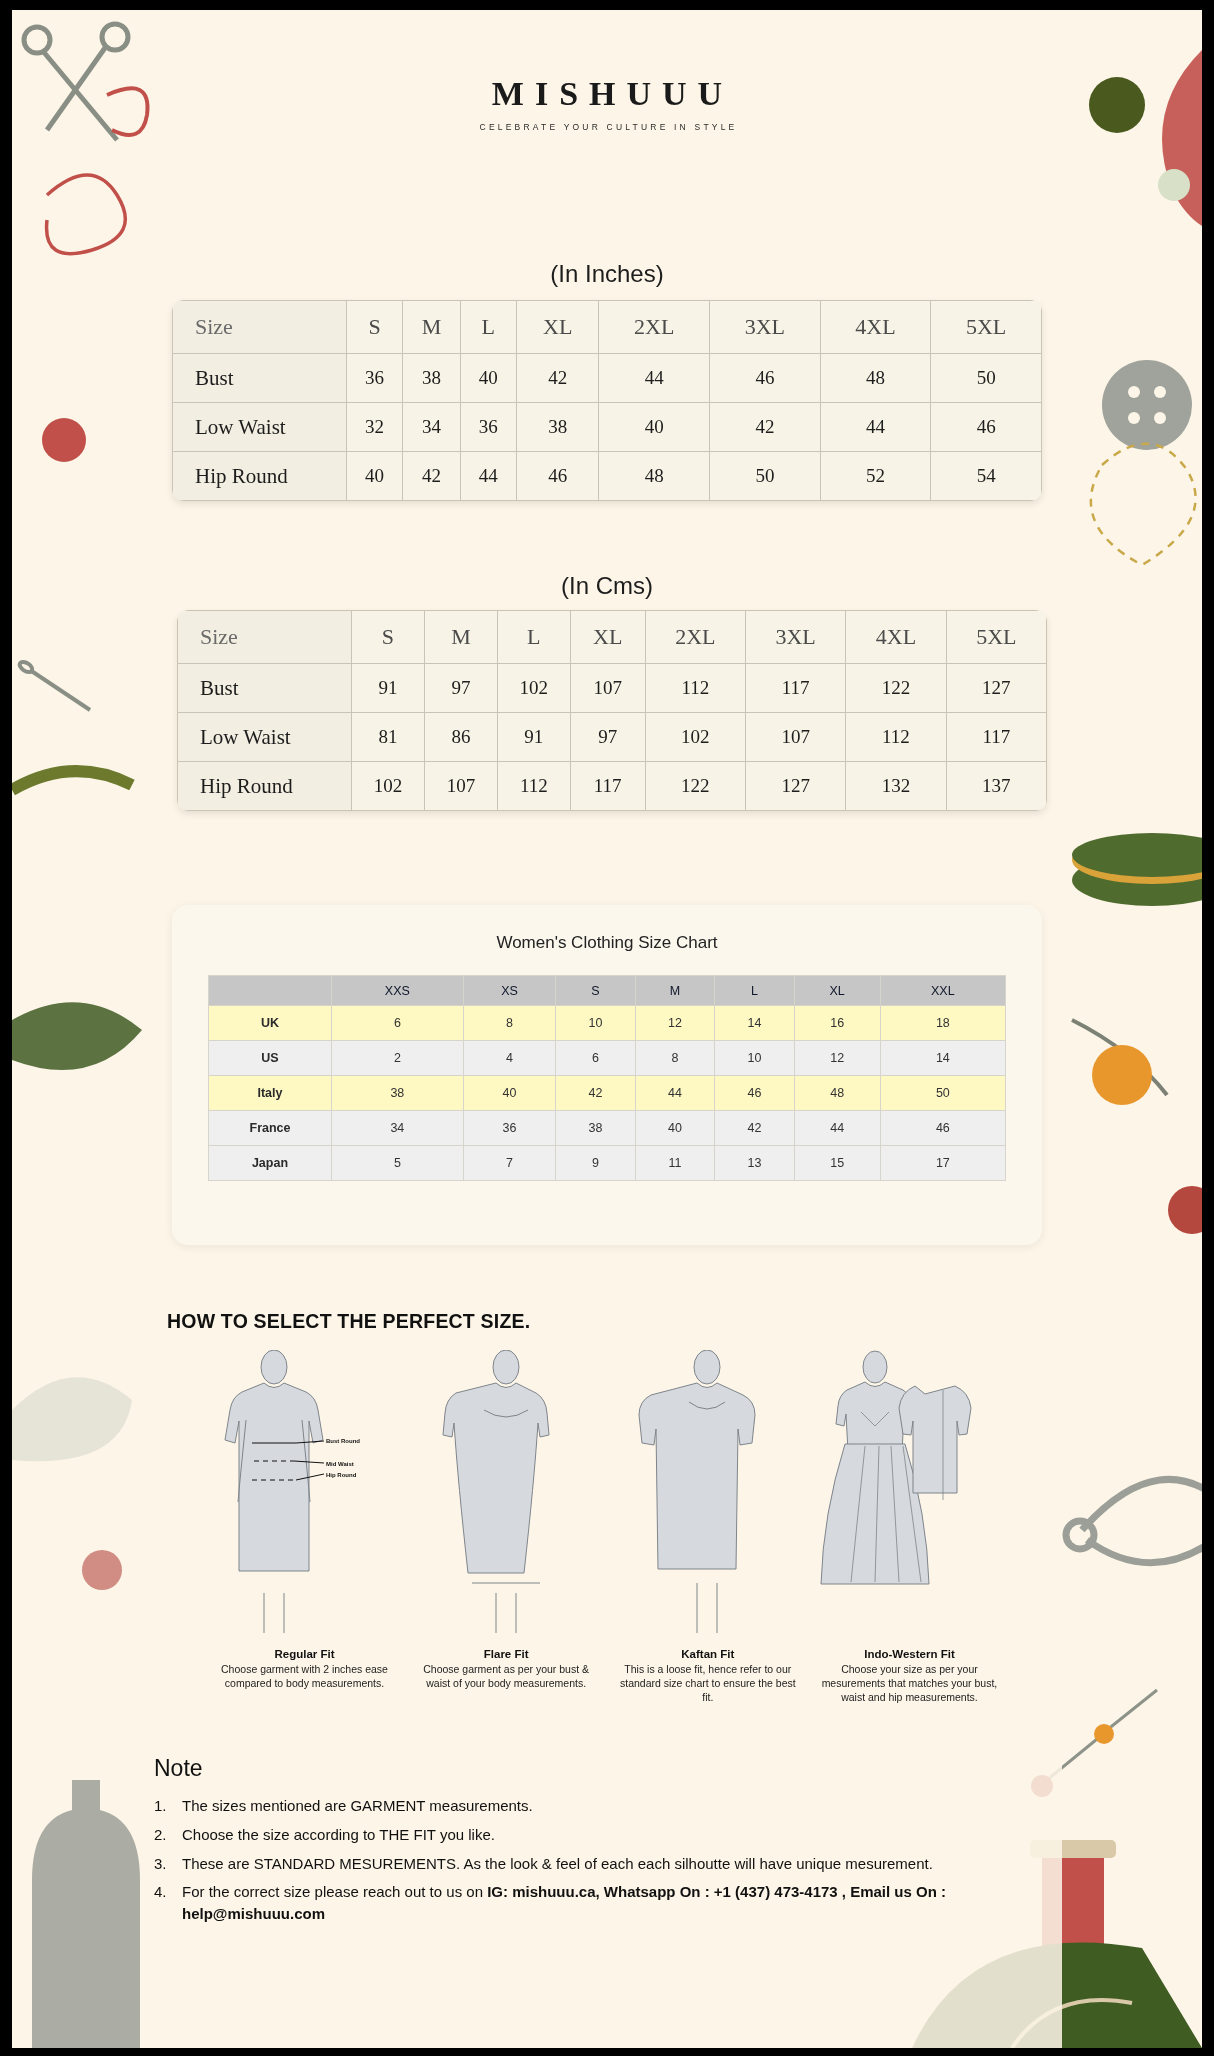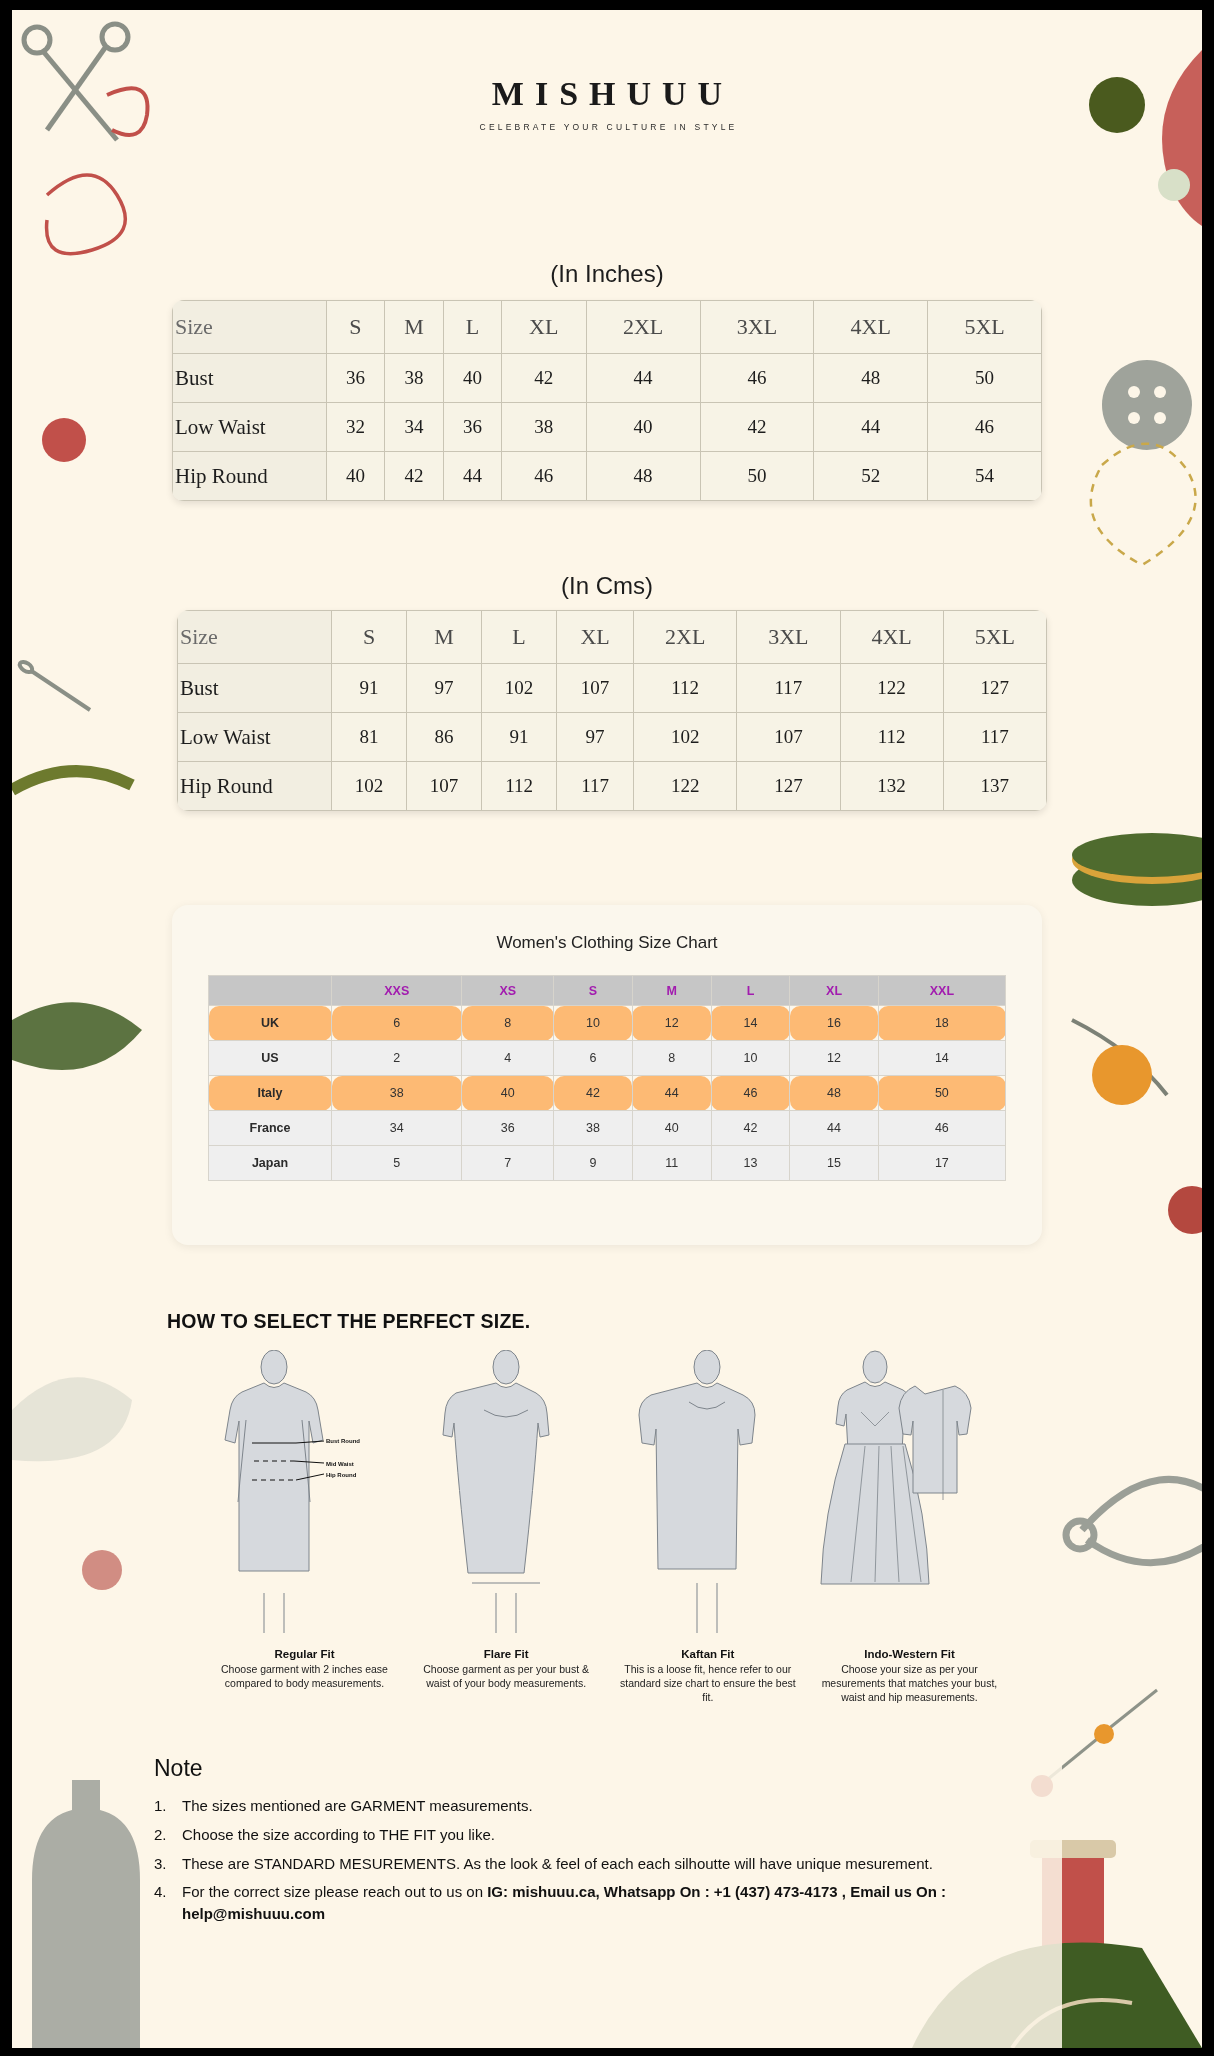--- a/index.html
+++ b/index.html
@@ -96,21 +96,21 @@
     width: 100%;
     font-family: "Liberation Serif", serif;
   }
   table.serif-tbl td {
     border: 1px solid #c9c4b4;
     text-align: center;
     color: #1d1d1d;
   }
   table.serif-tbl tr td:first-child {
     text-align: left;
-    padding-left: 2px;
+    padding-left: 22px;
     background: #f2eee1;
   }
   table.serif-tbl tr:first-child td {
     color: #4a4a4a;
   }
   table.serif-tbl tr:first-child td:first-child {
     color: #6a6a6a;
   }
 
   
@@ -143,32 +143,32 @@
     font-size: 12.5px;
   }
   table.wc-tbl td {
     border: 1px solid #d7d4cc;
     text-align: center;
     height: 32px;
     color: #333;
   }
   table.wc-tbl tr.head td {
     background: #c6c6c6;
-    font-weight: bold;
-    color: #a21caf;
+    font-weight: normal;
+    color: #0f172a;
     height: 27px;
     font-size: 12.5px;
   }
   table.wc-tbl tr td:first-child {
     font-weight: bold;
     color: #2b2b2b;
     width: 120px;
   }
   table.wc-tbl tr.alt td { background: #efefef; }
-  table.wc-tbl tr.white td { background: #fdba74; border-radius: 10px; }
+  table.wc-tbl tr.white td { background: #fef9c3; }
   table.wc-tbl tr.head td:first-child { background: #c6c6c6; }
 
   
   .how-title {
     position: absolute;
     left: 155px;
     top: 1300px;
     font-size: 19.5px;
     font-weight: bold;
     color: #111;

